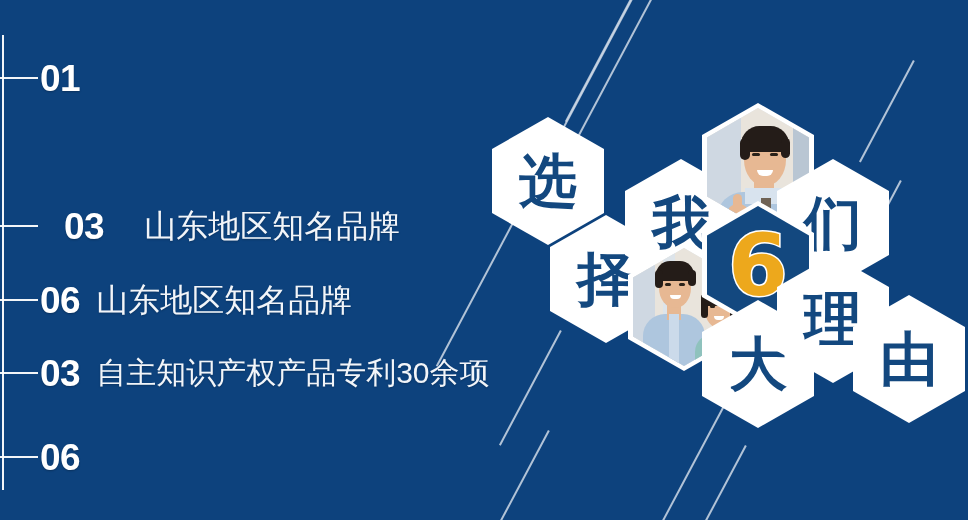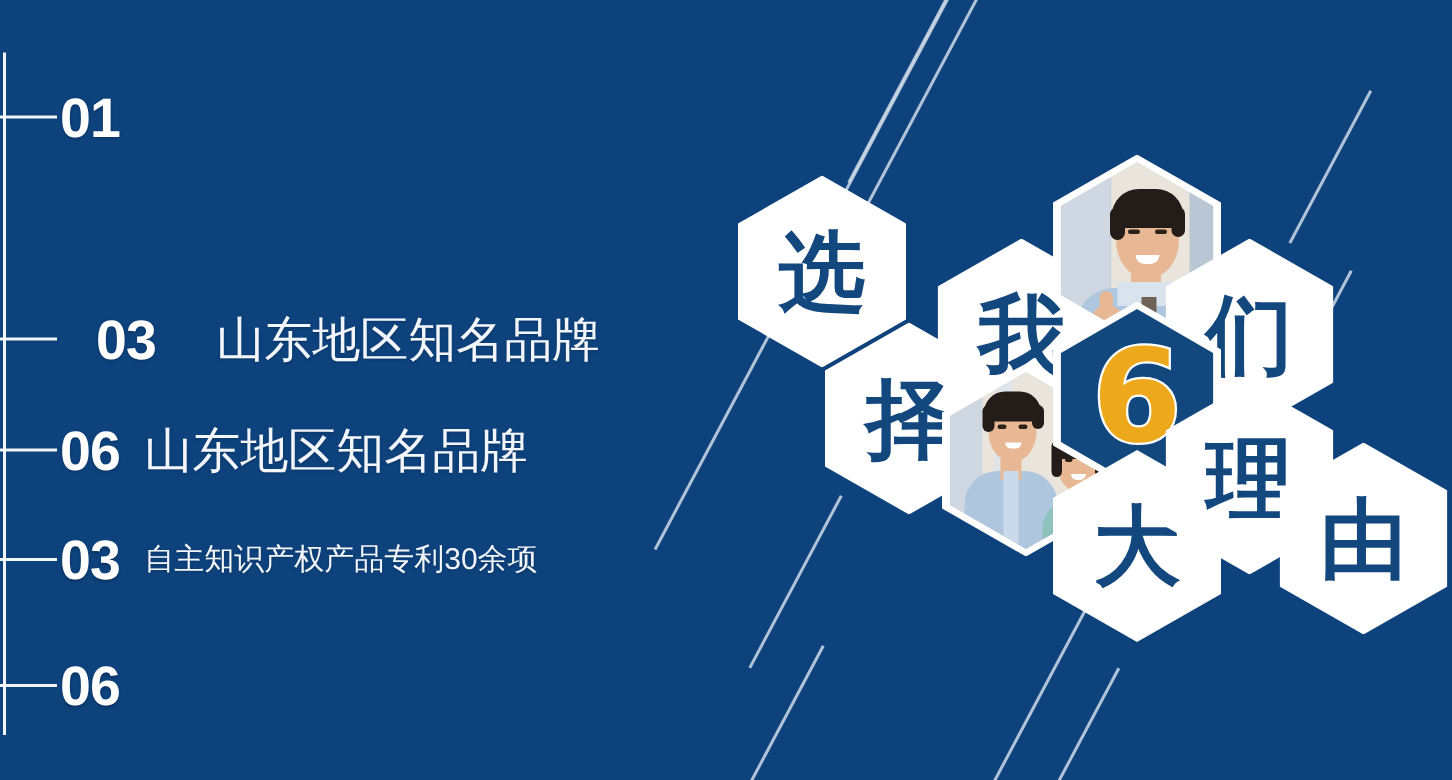--- a/index.html
+++ b/index.html
@@ -43,21 +43,21 @@
     text-shadow:0 1px 2px rgba(0,0,0,.25);
   }
   .txt{
     color:#f2f5f9;
     font-size:32px;
     line-height:1;
     margin-left:16px;
     white-space:nowrap;
     text-shadow:0 1px 2px rgba(0,0,0,.22);
   }
-  .row.small .txt{font-size:20px;}
+  .row.small .txt{font-size:30px;}
 
   
   .hexwrap{position:absolute;left:470px;top:95px;width:500px;height:330px;}
   .hex{
     position:absolute;
     width:112px;height:128px;
     clip-path:polygon(50% 0%,100% 25%,100% 75%,50% 100%,0% 75%,0% 25%);
     background:#ffffff;
     display:flex;align-items:center;justify-content:center;
   }

